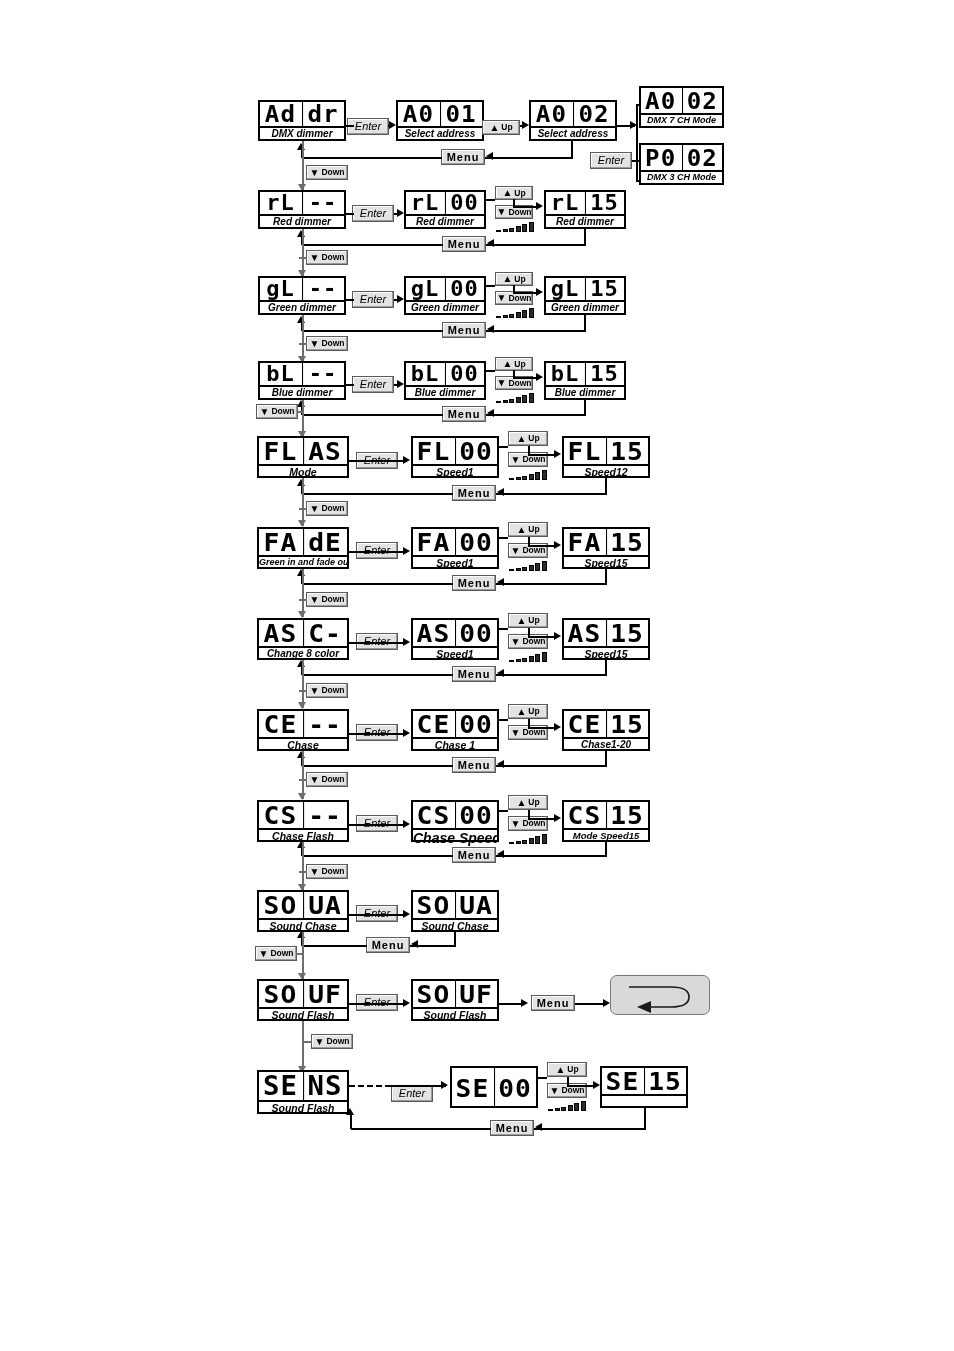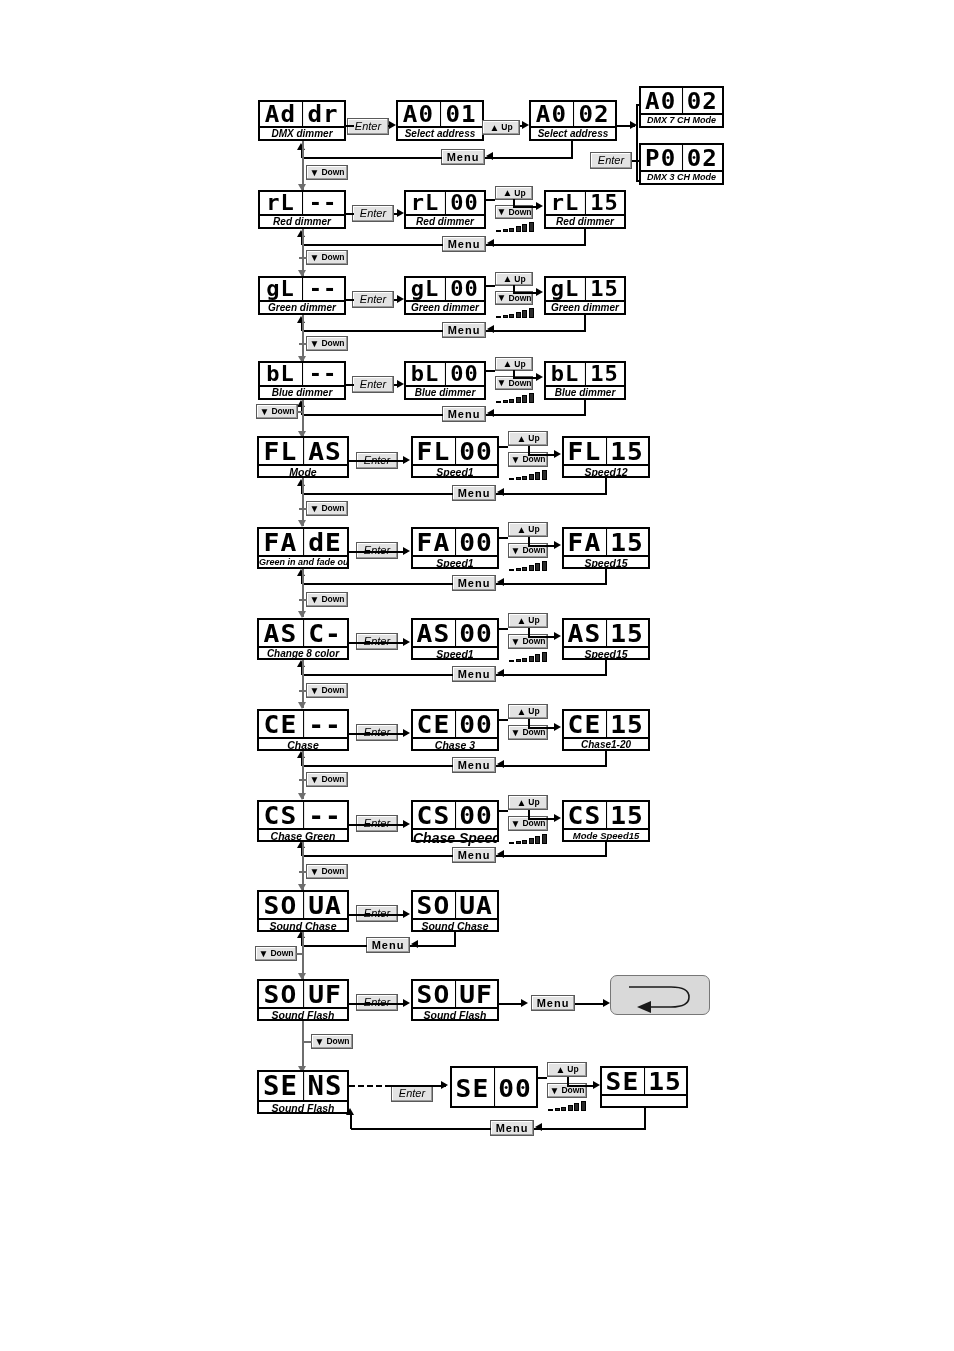--- a/index.html
+++ b/index.html
@@ -532,21 +532,21 @@
     <div class="cap" style="font-size:10.5px;">Chase</div>
   </div>
   <div class="btn enter" style="left:356px;top:724px;width:42px;height:17px;">
       <span>Enter</span>
     </div>
   <div class="disp" style="left:411px;top:709px;width:88px;height:42px;">
     <div class="segs" style="--sh:26px;font-size:25px;">
         <span class="seg sseg" style="width: 50%; border-right: 1.5px solid rgb(0, 0, 0);">CE</span>
         <span class="seg sseg" style="width: 50%;">00</span>
       </div>
-    <div class="cap" style="font-size:10.5px;">Chase 3</div>
+    <div class="cap" style="font-size:10.5px;">Chase 1</div>
   </div>
   <div class="btn ud" style="left:508px;top:704px;width:40px;height:15px;">
     <span class="tri">▲</span>
       <span>Up</span>
     </div>
   <div class="btn ud" style="left:508px;top:725px;width:40px;height:15px;">
     <span class="tri">▼</span>
       <span>Down</span>
     </div>
   <div class="disp" style="left:562px;top:709px;width:88px;height:42px;">
@@ -577,21 +577,21 @@
       <span>Down</span>
     </div>
   <div class="ln lnh lng" style="left:299px;top:779px;width:8px;"></div>
   <div class="ah dg" style="left:298px;top:793px;"></div>
 
   <div class="disp" style="left:257px;top:800px;width:92px;height:42px;">
     <div class="segs" style="--sh:26px;font-size:25px;">
         <span class="seg sseg" style="width: 50%; border-right: 1.5px solid rgb(0, 0, 0);">CS</span>
         <span class="seg sseg" style="width: 50%;">--</span>
       </div>
-    <div class="cap" style="font-size:10.5px;">Chase Green</div>
+    <div class="cap" style="font-size:10.5px;">Chase Flash</div>
   </div>
   <div class="btn enter" style="left:356px;top:815px;width:42px;height:17px;">
       <span>Enter</span>
     </div>
   <div class="disp" style="left:411px;top:800px;width:88px;height:42px;">
     <div class="segs" style="--sh:26px;font-size:25px;">
         <span class="seg sseg" style="width: 50%; border-right: 1.5px solid rgb(0, 0, 0);">CS</span>
         <span class="seg sseg" style="width: 50%;">00</span>
       </div>
     <div class="cap" style="font-size:14px;text-align:center;">Chase Speed1</div>

